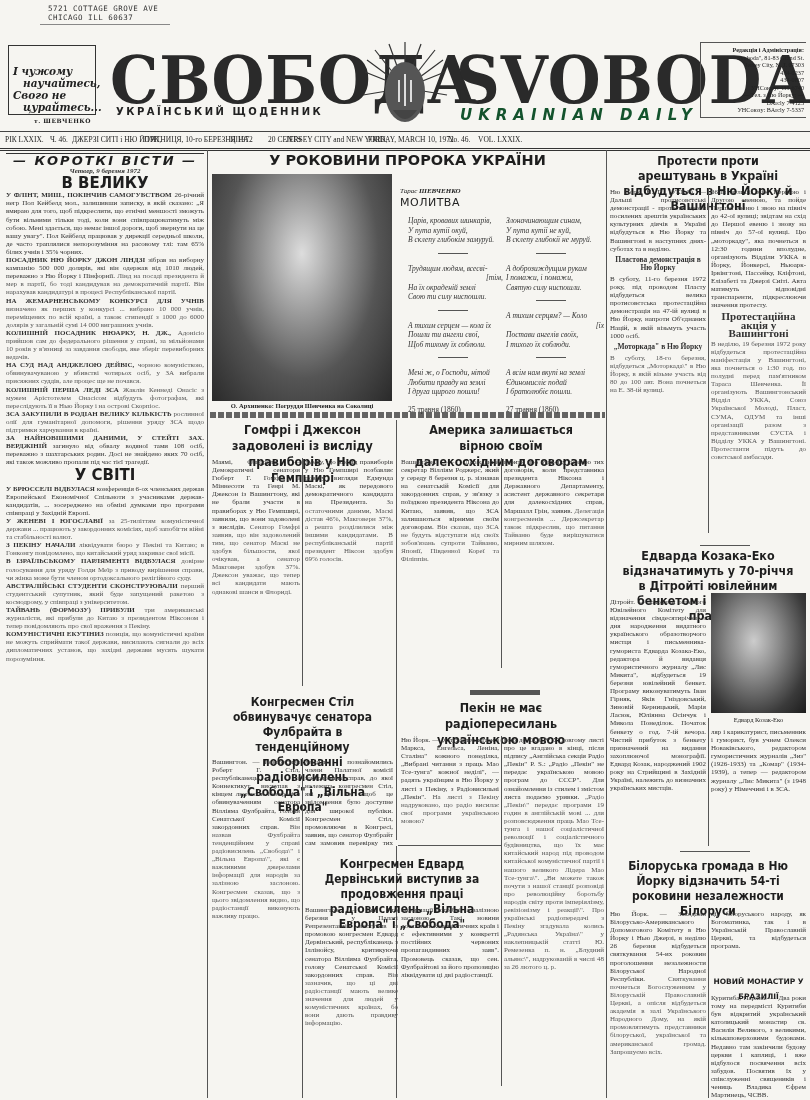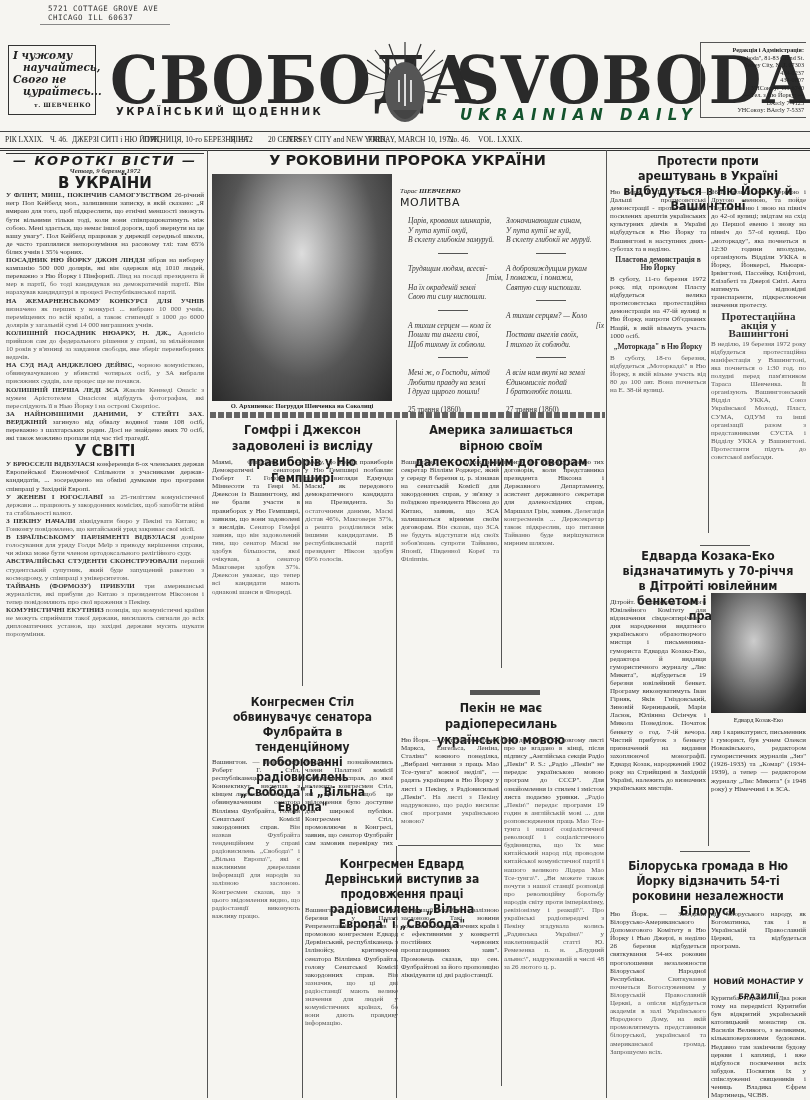--- a/index.html
+++ b/index.html
@@ -2,21 +2,21 @@
 <html><head>
 <meta charset="utf-8">
 <style>
   html,body{margin:0;padding:0;background:#fff;}
   body{width:810px;height:1100px;overflow:hidden;position:relative;
        font-family:"Liberation Serif",serif;color:#222;
        background:#f6f5f1;}
   .abs{position:absolute;}
   .addr{left:48px;top:4px;font-family:"DejaVu Sans Mono",monospace;font-size:7.5px;line-height:9px;color:#333;letter-spacing:.5px;}
   .addr-line{left:40px;top:24px;width:130px;border-top:1px solid #888;}
-  .motto{left:8px;top:45px;width:88px;height:70px;border:1.5px solid #333;padding:3px 4px;box-sizing:border-box;
+  .motto{left:8px;top:45px;width:88px;height:70px;border:1.5px solid #333;padding:19px 4px;box-sizing:border-box;
          font-family:"DejaVu Serif",serif;font-style:italic;font-weight:bold;font-size:10.5px;line-height:12px;color:#222;}
   .motto .sig{font-size:6px;text-align:right;font-style:normal;letter-spacing:.5px;margin-top:2px;}
   .mast-cyr{left:110px;top:48px;font-family:"DejaVu Serif",serif;font-weight:bold;font-size:66px;line-height:64px;color:#2a2a2a;letter-spacing:1px;transform:scaleX(.92);transform-origin:left top;}
   .mast-cyr-sub{left:116px;top:106px;font-family:"DejaVu Sans",sans-serif;font-weight:bold;font-size:10px;letter-spacing:2.5px;color:#222;}
   .emblem{left:363px;top:40px;width:85px;height:90px;}
   .mast-lat{left:456px;top:48px;font-family:"DejaVu Serif",serif;font-weight:bold;font-size:66px;line-height:64px;color:#2a2a2a;letter-spacing:1px;transform:scaleX(.92);transform-origin:left top;}
   .mast-lat-sub{left:460px;top:106px;font-family:"DejaVu Sans",sans-serif;font-weight:bold;font-style:italic;font-size:15px;letter-spacing:6px;color:#14532d;}
   .contact{left:700px;top:42px;width:106px;font-size:6.2px;line-height:7.5px;text-align:right;border-top:1px solid #555;border-bottom:1px solid #555;border-left:1px solid #555;padding:3px 2px;box-sizing:border-box;color:#222;}
   .dateline{left:0;top:131px;width:810px;height:16px;border-top:1px solid #444;border-bottom:3px double #333;font-size:7.5px;line-height:15px;color:#222;}
   .dateline span{position:absolute;top:0;white-space:nowrap;}
@@ -96,27 +96,28 @@
   <span style="left:268px">20 CENTS</span>
   <span style="left:286px">JERSEY CITY and NEW YORK,</span>
   <span style="left:368px">FRIDAY, MARCH 10, 1972</span>
   <span style="left:448px">No. 46.</span>
   <span style="left:478px">VOL. LXXIX.</span>
 </div>
 
 <div class="col" style="left:6px;top:153px;width:198px;height:945px;">
   <div class="h-sect" style="font-size:13px;font-style:italic;letter-spacing:2px;border-top:1px solid #333;padding-top:3px;">— <span>КОРОТКІ ВІСТИ</span> —</div>
   <div style="text-align:center;font-style:italic;font-weight:bold;font-size:7px;margin:2px 0;">Четвер, 9 березня 1972</div>
-  <div class="h-sect" style="font-size:15px;margin:4px 0;">В УКРАЇНИ</div>
+  <div class="h-sect" style="font-size:15px;margin:4px 0;">В ВЕЛИКУ</div>
   <p style="margin:0"><b>У ФЛІНТ, МИШ., ПОКІНЧИВ САМОГУБСТВОМ</b> <span>26-річний негр Пол Кейбелд мол., залишивши записку, в якій сказано: „Я вмираю для того, щоб підкреслити, що етнічні меншості зможуть бути вільними тільки тоді, коли вони співпрацюватимуть між собою. Мені здається, що немає іншої дороги, щоб звернути на це вашу увагу". Пол Кейбелд працював у дирекції середньої школи, де часто траплялися непорозуміння на расовому тлі: там 65% білих учнів і 35% чорних.</span></p>
   <p style="margin:0"><b>ПОСАДНИК НЮ ЙОРКУ ДЖОН ЛІНДЗІ</b> <span>зібрав на виборну кампанію 500 000 долярів, які він одержав від 1010 людей, переважно з Ню Йорку і Пінфорнії.</span> <span class="filler">Лінд на посаді президента й мер в партії, бо тоді кандидував на демократичній партії. Він нарахував кандидатурі в процесі Республіканської партії.</span></p>
   <p style="margin:0"><b>НА ЖЕМАРНЕНСЬКОМУ КОНКУРСІ ДЛЯ УЧНІВ</b> <span class="filler">визначено як перших у конкурсі ... вибрано 10 000 учнів, переміщених по всій країні, а також стипендії з 1000 до 6000 долярів у загальній сумі 14 000 виграшних учнів.</span></p>
   <p style="margin:0"><b>КОЛИШНІЙ ПОСАДНИК НЮАРКУ, Н. ДЖ.,</b> <span class="filler">Адонісіо прийшов сам до федерального рішення у справі, за мільйонами 10 років у в'язниці за завдання свободи, яке зберіг перевиборних ведачів.</span></p>
   <p style="margin:0"><b>НА СУД НАД АНДЖЕЛОЮ ДЕЙВІС,</b> <span class="filler">чорною комуністкою, обвинувачуваною у вбивстві чотирьох осіб, у 3А вибрали присяжних суддів, але процес ще не почався.</span></p>
   <p style="margin:0"><b>КОЛИШНІЙ ПЕРША ЛЕДІ ЗСА</b> <span class="filler">Жаклін Кеннеді Онасіс з мужем Арістотелем Онасісом відбудуть фотографам, які переслідують її в Нью Йорку і на острові Скорпіос.</span></p>
+  <p style="margin:0"><b>ЗСА ЗАКУПИЛИ В РОДІАН ВЕЛИКУ КІЛЬКІСТЬ</b> <span class="filler">рослинної олії для гуманітарної допомоги, рішення уряду ЗСА щодо підтримки харчування в країні.</span></p>
   <p style="margin:0"><b>ЗА НАЙНОВІШИМИ ДАНИМИ, У СТЕЙТІ ЗАХ. ВЕРДЖІНІЙ</b> <span>загинуло від обвалу водяної тами 108 осіб, переважно з шахтарських родин. Досі не знайдено яких 70 осіб, які також можливо пропали під час тієї трагедії.</span></p>
   <div class="h-sect" style="font-size:15px;margin:5px 0;">У СВІТІ</div>
   <p style="margin:0"><b>У БРЮССЕЛІ ВІДБУЛАСЯ</b> <span>конференція 6-ох членських держав Европейської Економічної Спільноти з учасниками держав-кандидатів, ... зосереджено на обміні думками про програми співпраці у Західній Европі.</span></p>
   <p style="margin:0"><b>У ЖЕНЕВІ І ЮГОСЛАВІЇ</b> <span class="filler">за 25-тиліттям комуністичної держави ... працюють у закордонних комісіях, щоб запобігти війні та стабільності валют.</span></p>
   <p style="margin:0"><b>З ПЕКІНУ НАЧАЛИ</b> <span class="filler">ліквідувати бюро у Пекіні та Китаю; в Гонконгу повідомлено, що китайський уряд закриває свої місії.</span></p>
   <p style="margin:0"><b>В ІЗРАЇЛЬСЬКОМУ ПАРЛЯМЕНТІ ВІДБУЛАСЯ</b> <span class="filler">довірне голосування для уряду Голди Меїр з приводу вирішення справи, чи жінка може бути членом ортодоксального релігійного суду.</span></p>
   <p style="margin:0"><b>АВСТРАЛІЙСЬКІ СТУДЕНТИ СКОНСТРУЮВАЛИ</b> <span class="filler">перший студентський супутник, який буде запущений ракетою з космодрому, у співпраці з університетом.</span></p>
   <p style="margin:0"><b>ТАЙВАНЬ (ФОРМОЗУ) ПРИБУЛИ</b> <span class="filler">три американські журналісти, які прибули до Китаю з президентом Ніксоном і тепер повідомляють про свої враження з Пекіну.</span></p>
   <p style="margin:0"><b>КОМУНІСТИЧНІ ЕКУТІНИЗ</b> <span class="filler">позиція, що комуністичні країни не можуть сприймати такої держави, висилають сигнали до всіх дипломатичних установ, що західні держави мусять шукати порозуміння.</span></p>
 </div>

